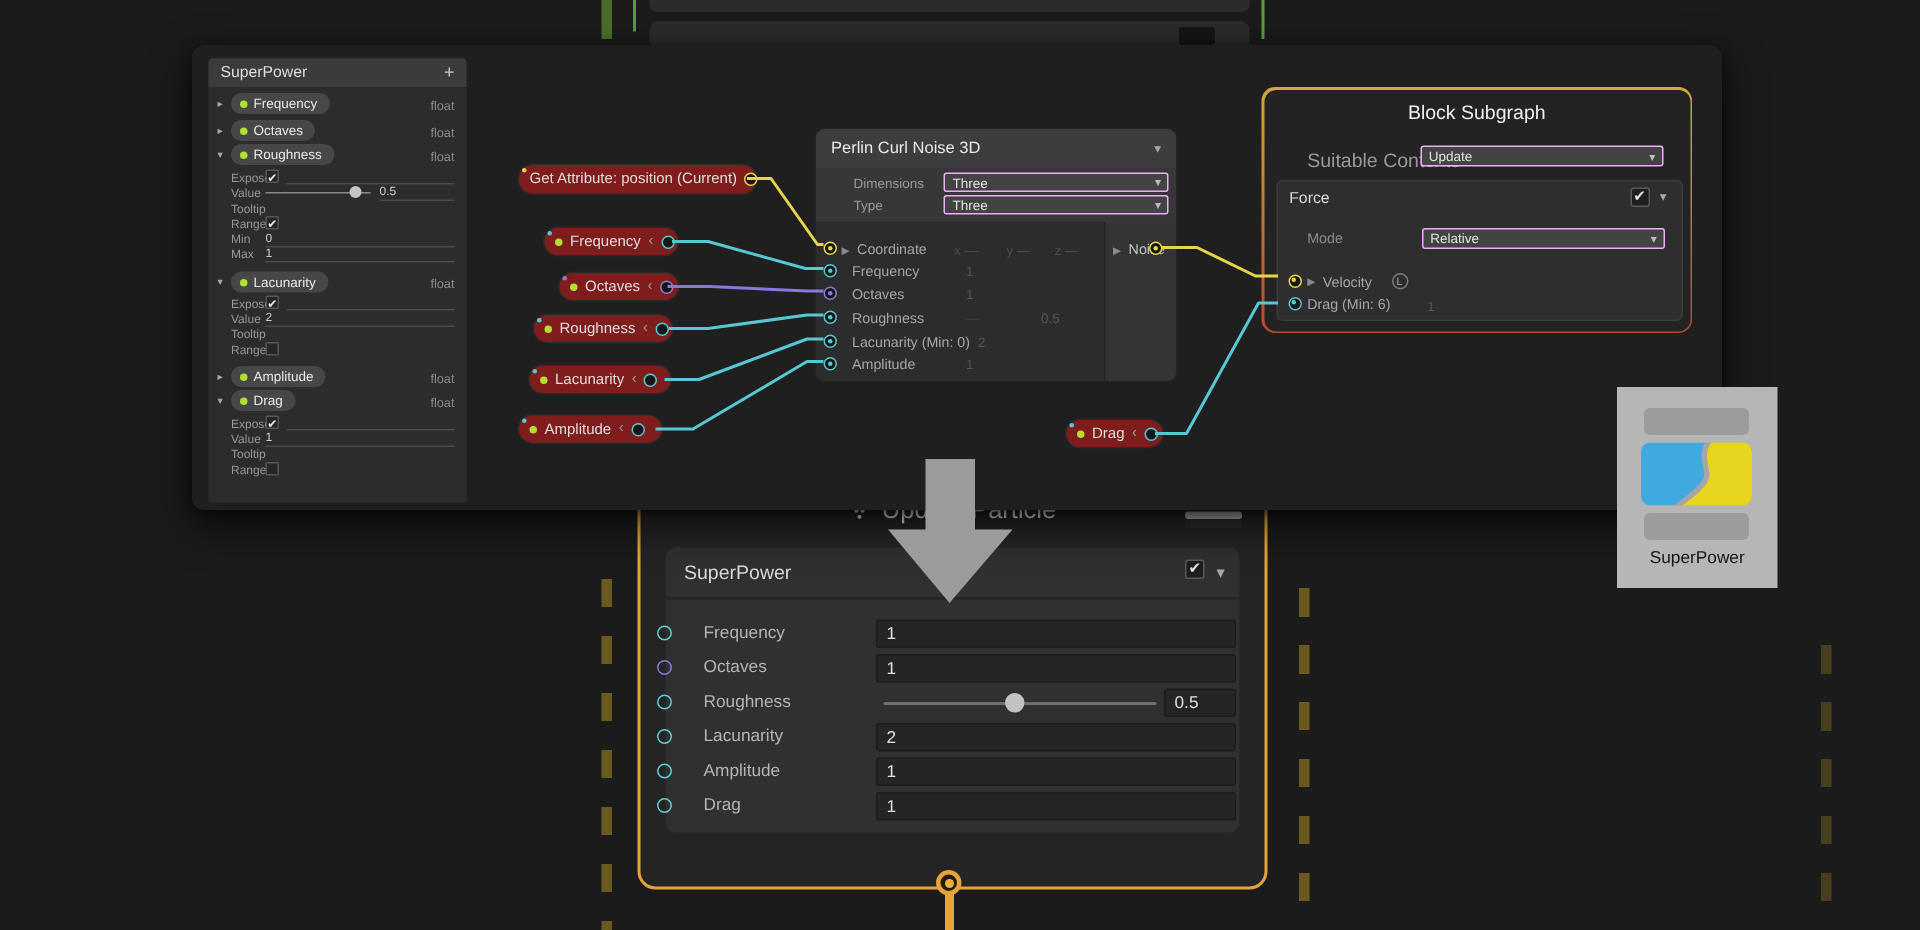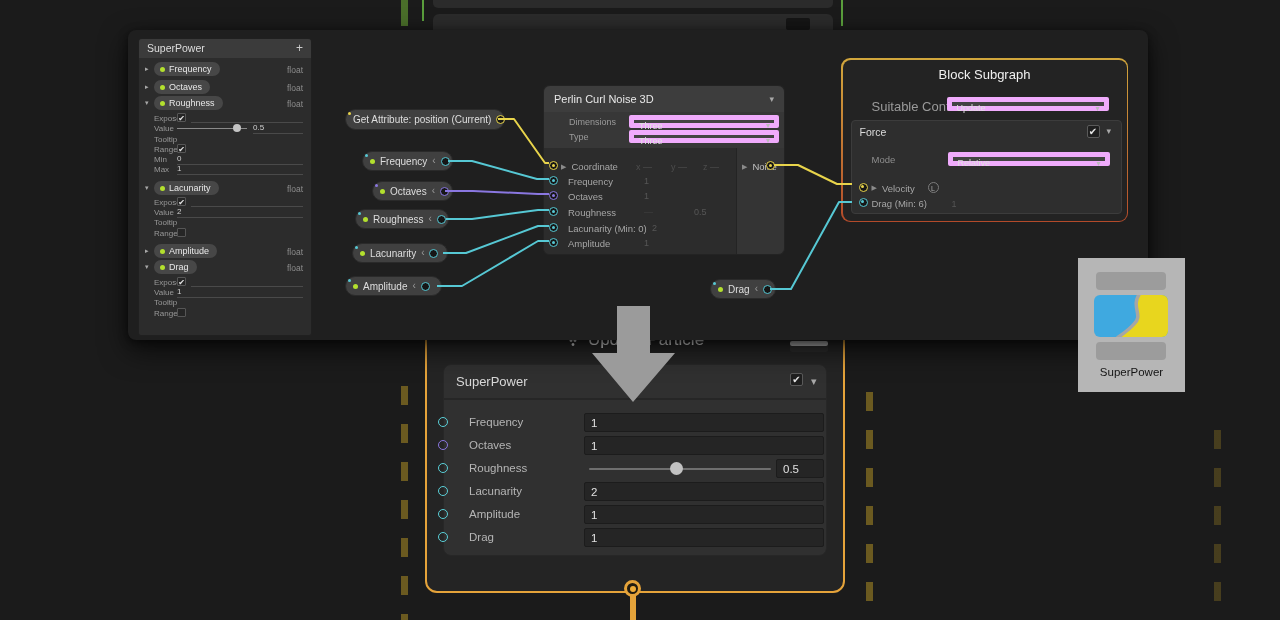--- a/index.html
+++ b/index.html
@@ -30,31 +30,31 @@
   .bb-type{position:absolute;right:8px;top:3px;font-size:8.5px;color:#8c8c8c;}
   .bb-sub{position:absolute;left:0;width:100%;height:11px;font-size:8px;color:#989898;}
   .bb-sublabel{position:absolute;left:15px;top:1px;}
   .bb-field{position:absolute;left:38px;right:8px;top:0;border-bottom:1px solid #4a4a4a;color:#cfcfcf;
             font-size:8px;height:10px;}
   .bb-line{position:absolute;left:52px;right:8px;top:9px;border-top:1px solid #4a4a4a;}
   .cb{position:absolute;left:38px;top:0;width:9px;height:9px;background:#262626;border:1px solid #565656;
       border-radius:1px;color:#e6e6e6;font-size:8px;line-height:9px;text-align:center;box-sizing:border-box;}
   .cb-lg{width:13px;height:13px;font-size:10px;line-height:12px;background:#1f1f1f;border:1px solid #5a5a5a;border-radius:2px;}
   
-  .pill{position:absolute;display:flex;align-items:center;gap:5px;background:#404040;border:1px solid #2a2a2a;
+  .pill{position:absolute;display:flex;align-items:center;gap:5px;background:#7f1d1d;border:1px solid #2a2a2a;
         border-radius:10px;padding:0 5px 0 7px;height:20px;font-size:10px;color:#dedede;box-sizing:border-box;}
   .collapse{color:#9a9a9a;font-size:10px;line-height:10px;}
   #noise-node{left:543px;top:85px;width:242px;height:170px;background:#2c2c2c;border:1px solid #232323;
               border-radius:6px;box-sizing:border-box;}
   #noise-header{position:absolute;left:0;top:0;right:0;height:26px;background:#3d3d3d;border-radius:6px 6px 0 0;
                 color:#e8e8e8;font-size:11px;line-height:26px;padding-left:10px;}
   #noise-settings{position:absolute;left:0;top:26px;right:0;height:36px;background:#373737;}
   .set-row{position:absolute;left:0;width:100%;height:14px;}
   .set-label{position:absolute;left:25px;top:2px;font-size:9px;color:#9a9a9a;}
-  .dd{position:absolute;background:#434343;border:5px solid #f0abfc;border-radius:2px;color:#e2e2e2;
+  .dd{position:absolute;background:#434343;border:1px solid #f0abfc;border-radius:2px;color:#e2e2e2;
       font-size:9px;line-height:12px;padding-left:5px;box-sizing:border-box;height:13px;}
   .dd .arr{position:absolute;right:4px;top:0;color:#bbbbbb;font-size:8px;}
   .inrow{position:absolute;left:12px;height:13px;font-size:9.5px;color:#a6a6a6;display:flex;align-items:center;gap:5px;}
   .tri{font-size:7px;color:#8a8a8a;}
   .gray-val{position:absolute;font-size:9px;color:#565656;}
   #noise-outcol{position:absolute;right:0;top:62px;width:47px;bottom:0;background:#343434;
                 border-left:1px solid #242424;border-radius:0 0 6px 0;}
   
   #sg-wrap{left:841px;top:58px;width:287px;height:164px;background:linear-gradient(180deg,#d2a73c,#b34a2a);
            padding:1.5px;border-radius:9px;box-sizing:border-box;}

